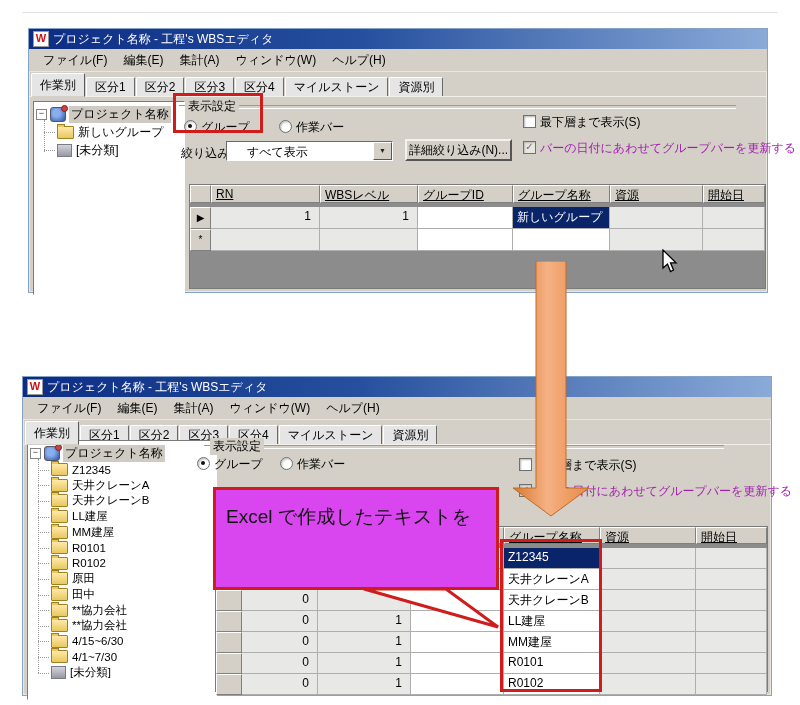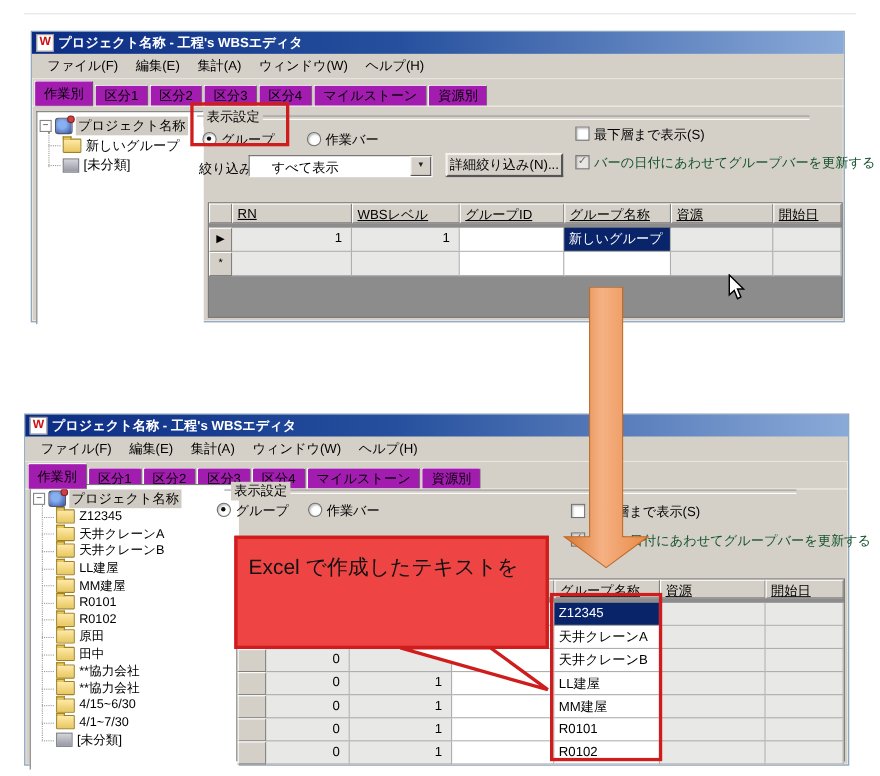--- a/index.html
+++ b/index.html
@@ -8,27 +8,27 @@
   .hairline{position:absolute;left:22px;right:22px;top:12px;height:1px;background:#e4e4e4;}
 
   
   .win{position:absolute;background:#d4d0c8;border:1px solid #85a3c6;box-shadow:inset 0 0 0 1px #e9e7e2;}
   .win-top{left:28px;top:28px;width:738px;height:263px;}
   .win-bot{left:22px;top:376px;width:748px;height:318px;}
   .titlebar{height:20px;display:flex;align-items:center;gap:4px;padding:0 4px;
             background:linear-gradient(90deg,#0c2c84 0%,#26509e 45%,#8aaad8 100%);}
   .w-icon{width:14px;height:14px;background:#fff;border:1px solid #999;color:#c11;
           font-weight:bold;font-size:11px;line-height:13px;text-align:center;flex:none;}
-  .title-text{color:#fff;font-weight:bold;font-size:12px;white-space:nowrap;}
+  .title-text{color:#fff;font-weight:normal;font-size:12px;white-space:nowrap;}
   .menubar{height:22px;display:flex;align-items:center;padding-left:6px;background:#d4d0c8;
            border-bottom:1px solid #e8e6e0;}
   .menu-item{padding:0 8px;white-space:nowrap;}
   .tabrow{height:25px;display:flex;align-items:flex-end;padding-left:2px;position:relative;}
   .tabrow::after{content:'';position:absolute;left:0;right:0;bottom:0;height:1px;background:#f2f0ea;}
-  .tab{height:18px;line-height:18px;padding:0 8px;background:#a21caf;white-space:nowrap;
+  .tab{height:18px;line-height:18px;padding:0 8px;background:#e5e5e5;white-space:nowrap;
        border:1px solid;border-color:#fff #6a6a6a #d4d0c8 #fff;border-radius:2px 2px 0 0;margin-right:1px;}
   .tab.active{height:22px;line-height:22px;z-index:2;border-color:#fff #5a5a5a #d4d0c8 #fff;}
 
   
   .tree{position:absolute;background:#fff;border:1px solid;border-color:#7a7a7a #fff #fff #7a7a7a;
         overflow:hidden;padding:3px 2px;}
   .tree-top{left:4px;top:72px;width:146px;height:186px;}
   .tree-bot{left:4px;top:63px;width:184px;height:252px;}
   .tree-root{display:flex;align-items:center;gap:3px;height:18px;}
   .root-label{background:#cfcbc3;padding:0 2px;white-space:nowrap;}
@@ -51,21 +51,21 @@
   .boxgray{width:13px;height:11px;flex:none;background:linear-gradient(#d4d4dc,#9898a4);border:1px solid #7a7a84;}
   .gbx-line{position:absolute;height:2px;border-top:1px solid #9a9a9a;border-bottom:1px solid #fff;}
   .gbx-label{position:absolute;background:#d4d0c8;padding:0 3px;z-index:1;white-space:nowrap;text-align:center;}
   .radio{position:absolute;width:11px;height:11px;border-radius:50%;background:#fff;
          border:1px solid #707070;box-shadow:inset 1px 1px 2px #b8b8b8;}
   .radio.sel::after{content:'';position:absolute;left:3px;top:3px;width:4px;height:4px;border-radius:50%;background:#111;}
   .ctl-label{position:absolute;white-space:nowrap;}
   .cb{position:absolute;width:11px;height:11px;background:#fff;border:1px solid #707070;
       box-shadow:inset 1px 1px 2px #b8b8b8;font-size:10px;line-height:10px;text-align:center;color:#6a6a6a;}
   .cb.dis{background:#e9e7e2;}
-  .dis-text{color:#14532d;}
+  .dis-text{color:#a21caf;}
   .combo{position:absolute;display:flex;background:#fff;border:1px solid;border-color:#6a6a6a #fff #fff #6a6a6a;box-sizing:border-box;}
   .combo .val{flex:1;padding:2px 20px;white-space:nowrap;overflow:hidden;}
   .combo .drop{width:17px;background:#d4d0c8;border:1px solid;border-color:#fff #555 #555 #fff;
                text-align:center;font-size:7px;line-height:16px;color:#222;}
   .btn3d{position:absolute;background:#d4d0c8;border:2px solid;border-color:#f4f2ec #555 #555 #f4f2ec;
          text-align:center;box-sizing:border-box;white-space:nowrap;}
 
   
   .tablewrap{position:absolute;border:1px solid #7a7a7a;box-sizing:border-box;}
   .tw-top{left:160px;top:155px;width:577px;height:105px;background:#8c8c8c;}
@@ -96,21 +96,21 @@
   .ctx-paste{margin:1px -4px 0;height:20px;line-height:20px;text-align:center;
              background:#0a246a;color:#fff;border:3px solid #cf1d1d;}
 
   
   .redbox{position:absolute;border:3px solid #cf1d1d;box-sizing:border-box;z-index:5;}
   .rb-settings{left:144px;top:64px;width:90px;height:40px;}
   .rb-col{left:477px;top:162px;width:102px;height:153px;}
 
   
   .arrow-svg{position:absolute;left:510px;top:261px;z-index:6;}
-  .callout{position:absolute;left:213px;top:487px;width:286px;height:103px;background:#ef4444;
+  .callout{position:absolute;left:213px;top:487px;width:286px;height:103px;background:#d946ef;
            border:3px solid #cf1d1d;box-sizing:border-box;z-index:7;padding:8px 10px;}
   .callout .line{font-size:19px;line-height:38px;color:#111;white-space:nowrap;font-weight:500;}
   .tail-svg{position:absolute;left:350px;top:587px;z-index:7;}
   .cursor-svg{position:absolute;left:661px;top:249px;z-index:9;}
 </style>
 </head>
 <body>
 
 <div class="canvas">
   <div class="hairline"></div>

